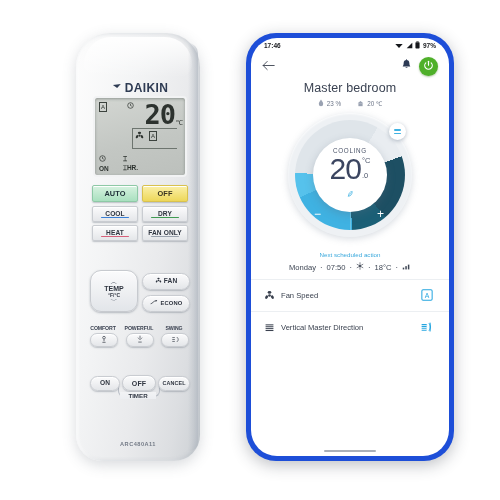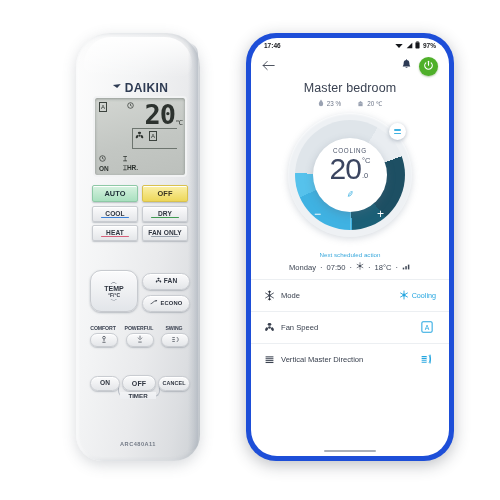--- a/index.html
+++ b/index.html
@@ -456,43 +456,20 @@
                 <rect x="1" y="6" width="2" height="2.4" fill="#3f4755"></rect>
                 <rect x="4.4" y="4" width="2" height="4.4" fill="#3f4755"></rect>
                 <rect x="7.8" y="2" width="2" height="6.4" fill="#3f4755"></rect>
               </svg>
           </span>
         </div>
       </div>
 
       <div class="list">
 
-        <div class="row">
-          <span class="lico">
-            <svg viewBox="0 0 14 14" width="11" height="11">
-                <g stroke="#39404e" stroke-width="1.1" stroke-linecap="round">
-                  <path d="M7 1.2v11.6M2 3.9l10 6.2M12 3.9l-10 6.2"></path>
-                  <path d="M5.3 1.9 7 3.5 8.7 1.9M5.3 12.1 7 10.5 8.7 12.1"></path>
-                </g>
-                <circle cx="7" cy="7" r="1.5" fill="#39404e"></circle>
-              </svg>
-          </span>
-          <span class="ltext">Mode</span>
-          <span class="lval">
-            <span>
-              <svg viewBox="0 0 14 14" width="10" height="10">
-                  <g stroke="#26a6e0" stroke-width="1.3" stroke-linecap="round">
-                    <path d="M7 1.4v11.2M2.2 4.2l9.6 5.6M11.8 4.2l-9.6 5.6"></path>
-                  </g>
-                  <circle cx="7" cy="7" r="2.1" fill="#26a6e0"></circle>
-                </svg>
-            </span>
-            <span>Cooling</span>
-          </span>
-        </div>
 
         <div class="row">
           <span class="lico">
             <svg viewBox="0 0 14 14" width="11" height="11">
                 <circle cx="7" cy="7" r="1.7" fill="#39404e"></circle>
                 <ellipse cx="7" cy="3.1" rx="2.4" ry="1.7" fill="#39404e"></ellipse>
                 <ellipse cx="3.3" cy="9" rx="2.4" ry="1.7" fill="#39404e" transform="rotate(-60 3.3 9)"></ellipse>
                 <ellipse cx="10.7" cy="9" rx="2.4" ry="1.7" fill="#39404e" transform="rotate(60 10.7 9)"></ellipse>
               </svg>
           </span>

